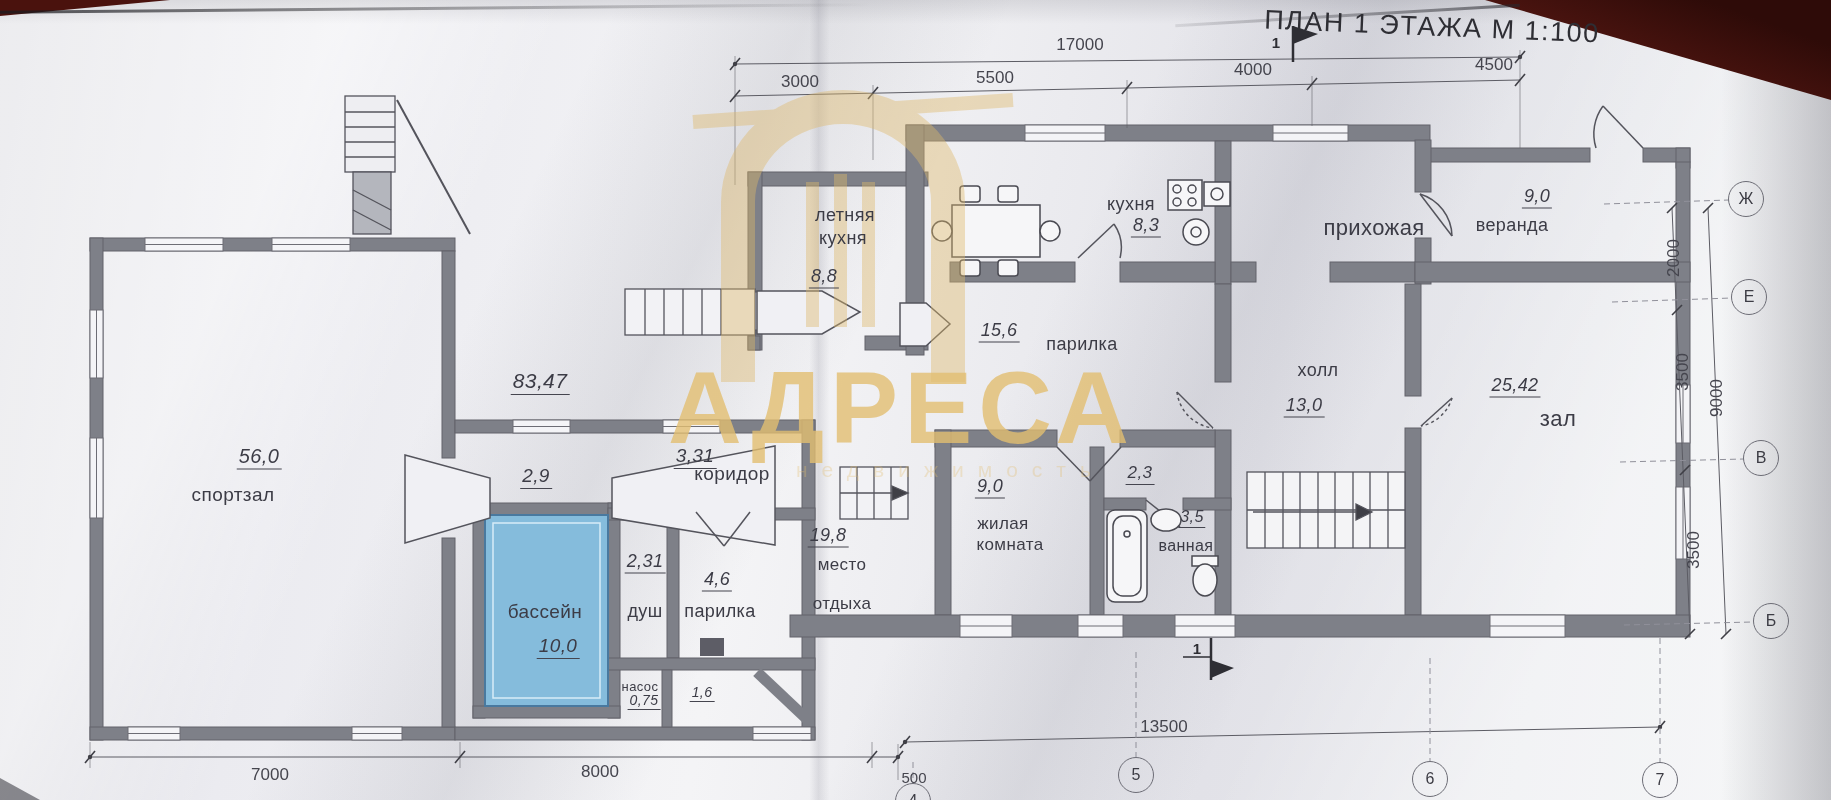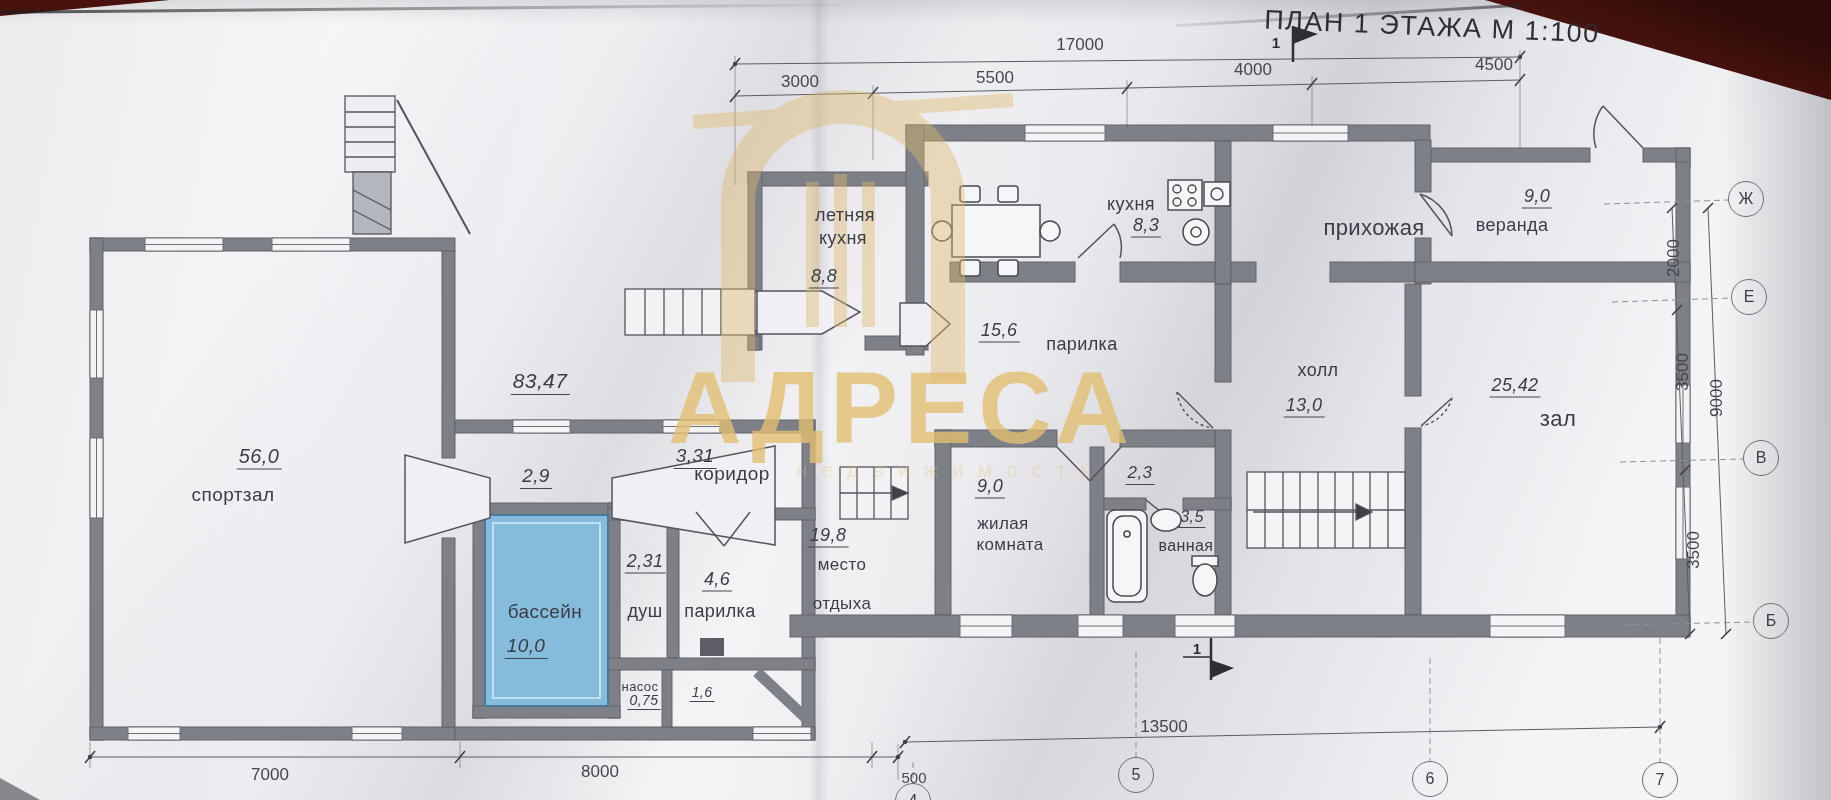--- a/index.html
+++ b/index.html
@@ -351,21 +351,21 @@
 
   <div class="ttl" style="left:1432px;top:27px">ПЛАН 1 ЭТАЖА М 1:100</div>
 
   <span class="lbl area" style="left:259px;top:457px;font-size:20px">56,0</span>
   <span class="lbl" style="left:233px;top:495px;font-size:19px">спортзал</span>
   <span class="lbl area" style="left:540px;top:382px;font-size:21px">83,47</span>
   <span class="lbl area" style="left:536px;top:477px;font-size:19px">2,9</span>
   <span class="lbl area" style="left:695px;top:457px;font-size:19px">3,31</span>
   <span class="lbl" style="left:732px;top:474px;font-size:19px">коридор</span>
   <span class="lbl" style="left:545px;top:612px;font-size:19px">бассейн</span>
-  <span class="lbl area" style="left:526px;top:647px;font-size:19px">10,0</span>
+  <span class="lbl area" style="left:558px;top:647px;font-size:19px">10,0</span>
   <span class="lbl area" style="left:645px;top:562px;font-size:18px">2,31</span>
   <span class="lbl" style="left:645px;top:611px;font-size:18px">душ</span>
   <span class="lbl area" style="left:717px;top:580px;font-size:18px">4,6</span>
   <span class="lbl" style="left:720px;top:611px;font-size:18px">парилка</span>
   <span class="lbl" style="left:640px;top:686px;font-size:13px">насос</span>
   <span class="lbl area" style="left:644px;top:701px;font-size:14px">0,75</span>
   <span class="lbl area" style="left:702px;top:693px;font-size:14px">1,6</span>
   <span class="lbl" style="left:845px;top:215px;font-size:18px">летняя</span>
   <span class="lbl" style="left:843px;top:238px;font-size:18px">кухня</span>
   <span class="lbl area" style="left:824px;top:277px;font-size:18px">8,8</span>

